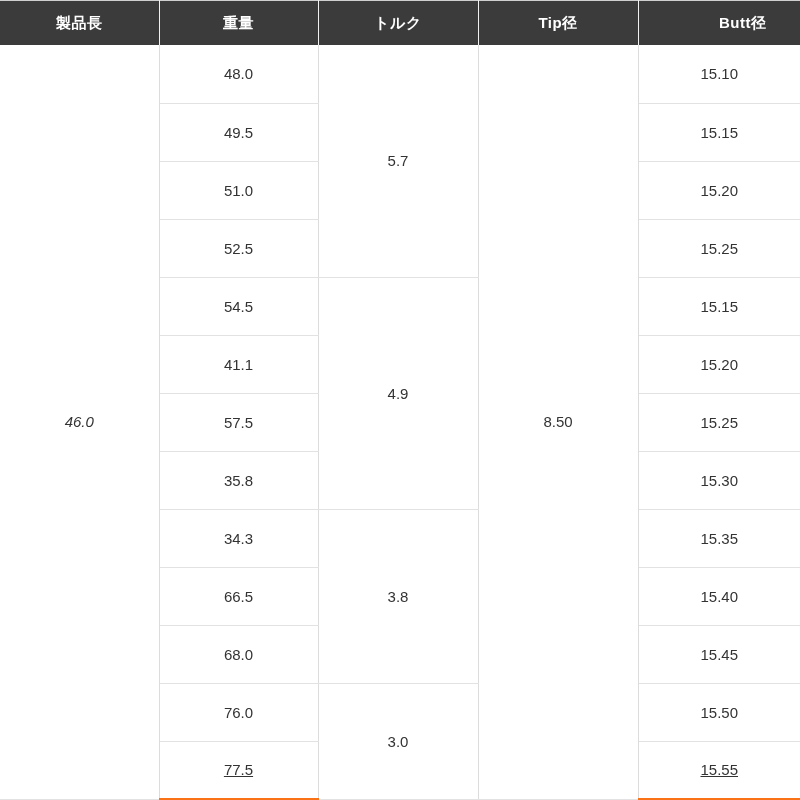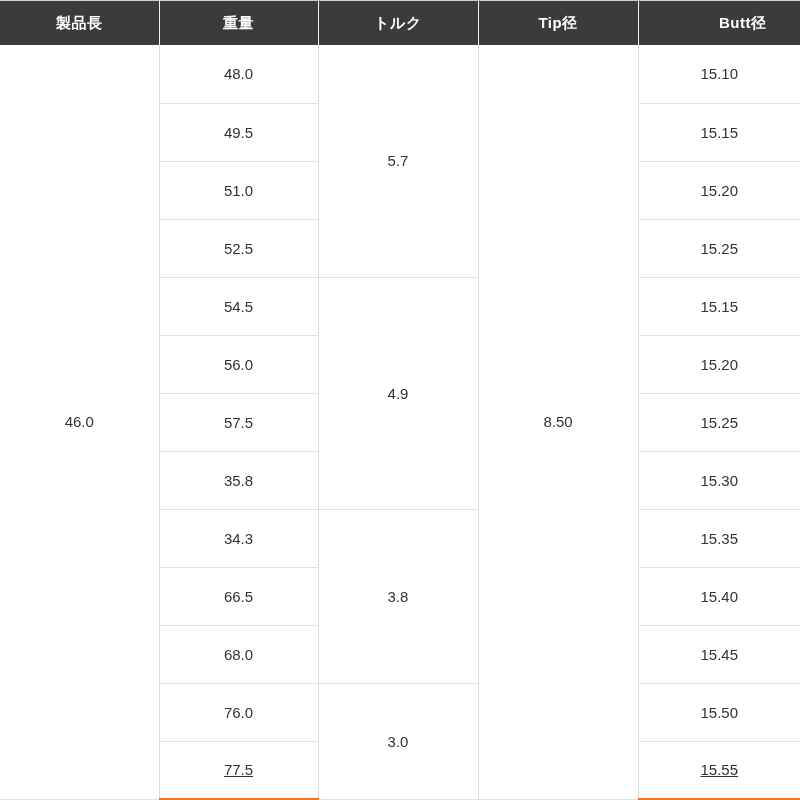--- a/index.html
+++ b/index.html
@@ -63,20 +63,21 @@
   #spec-table tbody td.merged-full {
     border-bottom: 1px solid #e2e2e2;
   }
   #spec-table tbody tr:last-child td {
     border-bottom: 2px solid #f97316;
     text-decoration: underline;
   }
   
   #spec-table tbody td.col-length {
     border-left: none;
+    font-style: italic;
   }
 </style>
 </head>
 <body>
 
 <table id="spec-table">
   <colgroup>
     <col style="width:159px">
     <col style="width:159px">
     <col style="width:160px">
@@ -111,21 +112,21 @@
       <tr>
         <td>52.5</td>
         <td>15.25</td>
       </tr>
       <tr>
         <td>54.5</td>
         <td class="merged-full" rowspan="4">4.9</td>
         <td>15.15</td>
       </tr>
       <tr>
-        <td>56.0</td>
+        <td>41.1</td>
         <td>15.20</td>
       </tr>
       <tr>
         <td>57.5</td>
         <td>15.25</td>
       </tr>
       <tr>
         <td>35.8</td>
         <td>15.30</td>
       </tr>

